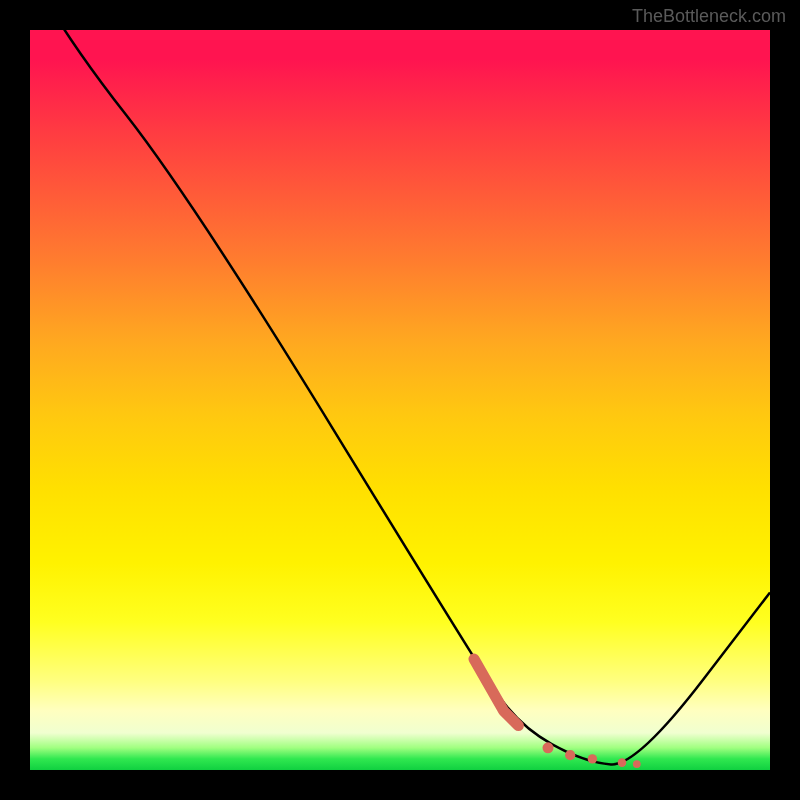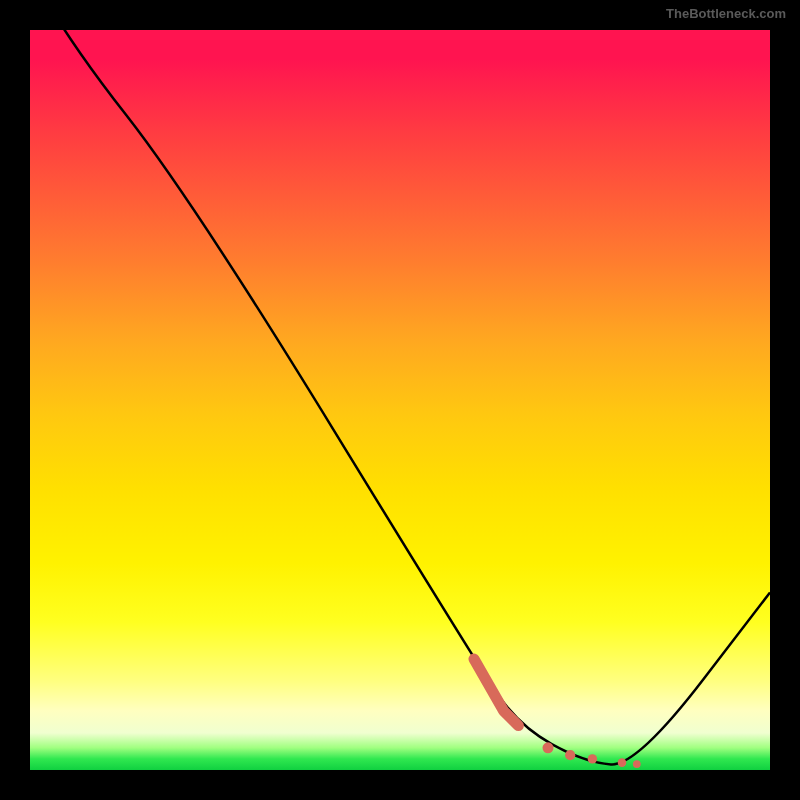--- a/index.html
+++ b/index.html
@@ -4,22 +4,22 @@
 <style>
   * { margin: 0; padding: 0; box-sizing: border-box; }
   html, body { width: 800px; height: 800px; overflow: hidden; }
   body { background: #000; position: relative; font-family: Arial, sans-serif; }
 
   .watermark {
     position: absolute;
     top: 6px;
     right: 14px;
     color: #5a5a5a;
-    font-size: 13px;
-    font-weight: bold;
+    font-size: 18px;
+    font-weight: normal;
     z-index: 10;
   }
 
   .plot-area {
     position: absolute;
     left: 30px;
     top: 30px;
     width: 740px;
     height: 740px;
     background: linear-gradient(to bottom,

